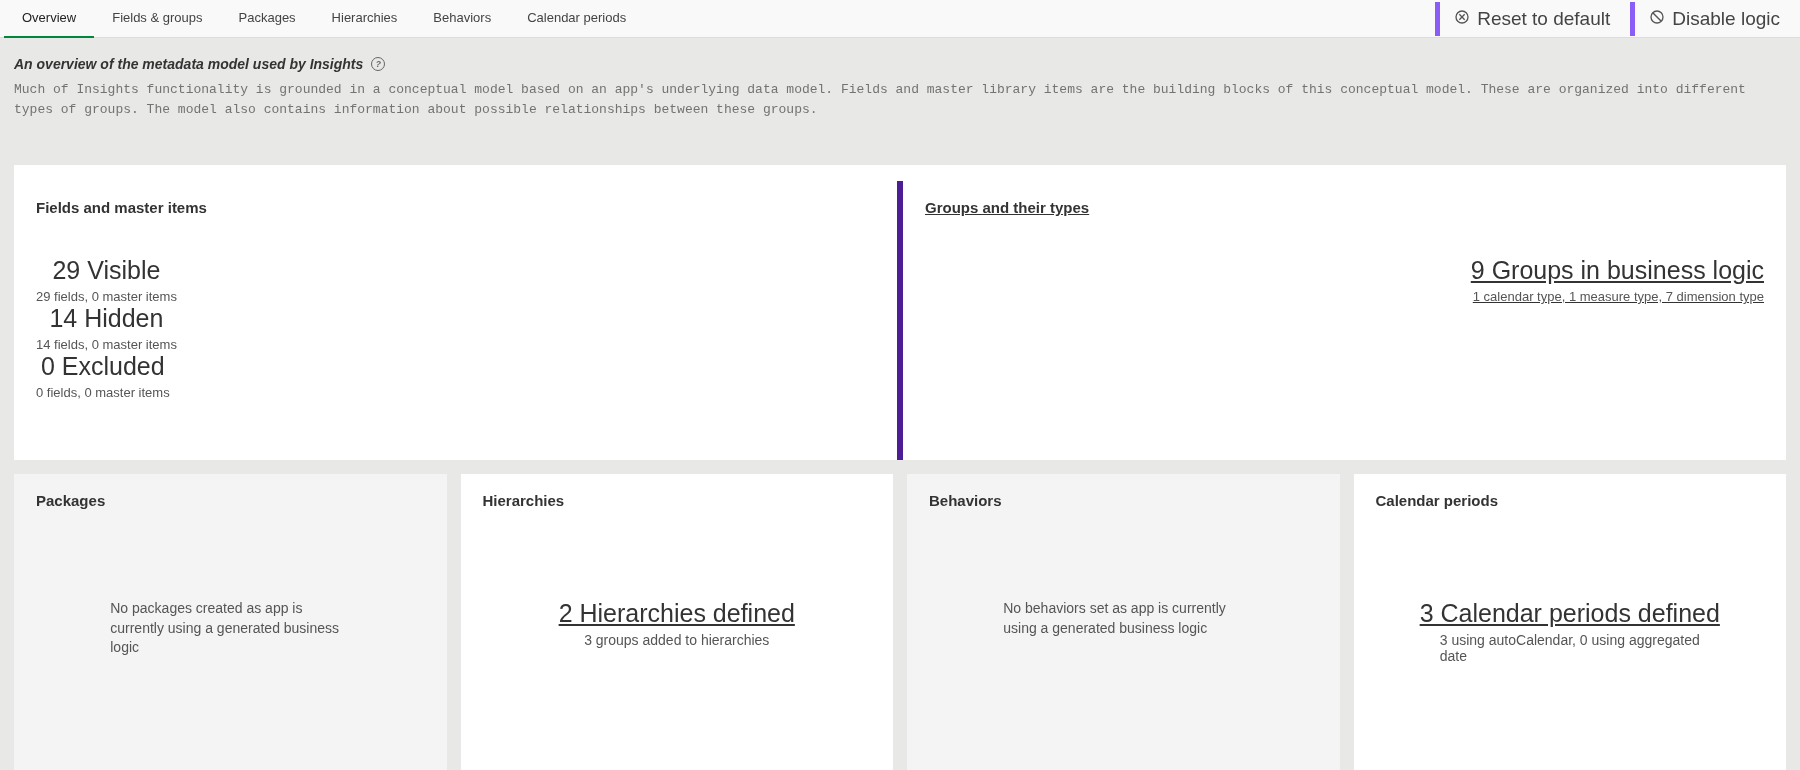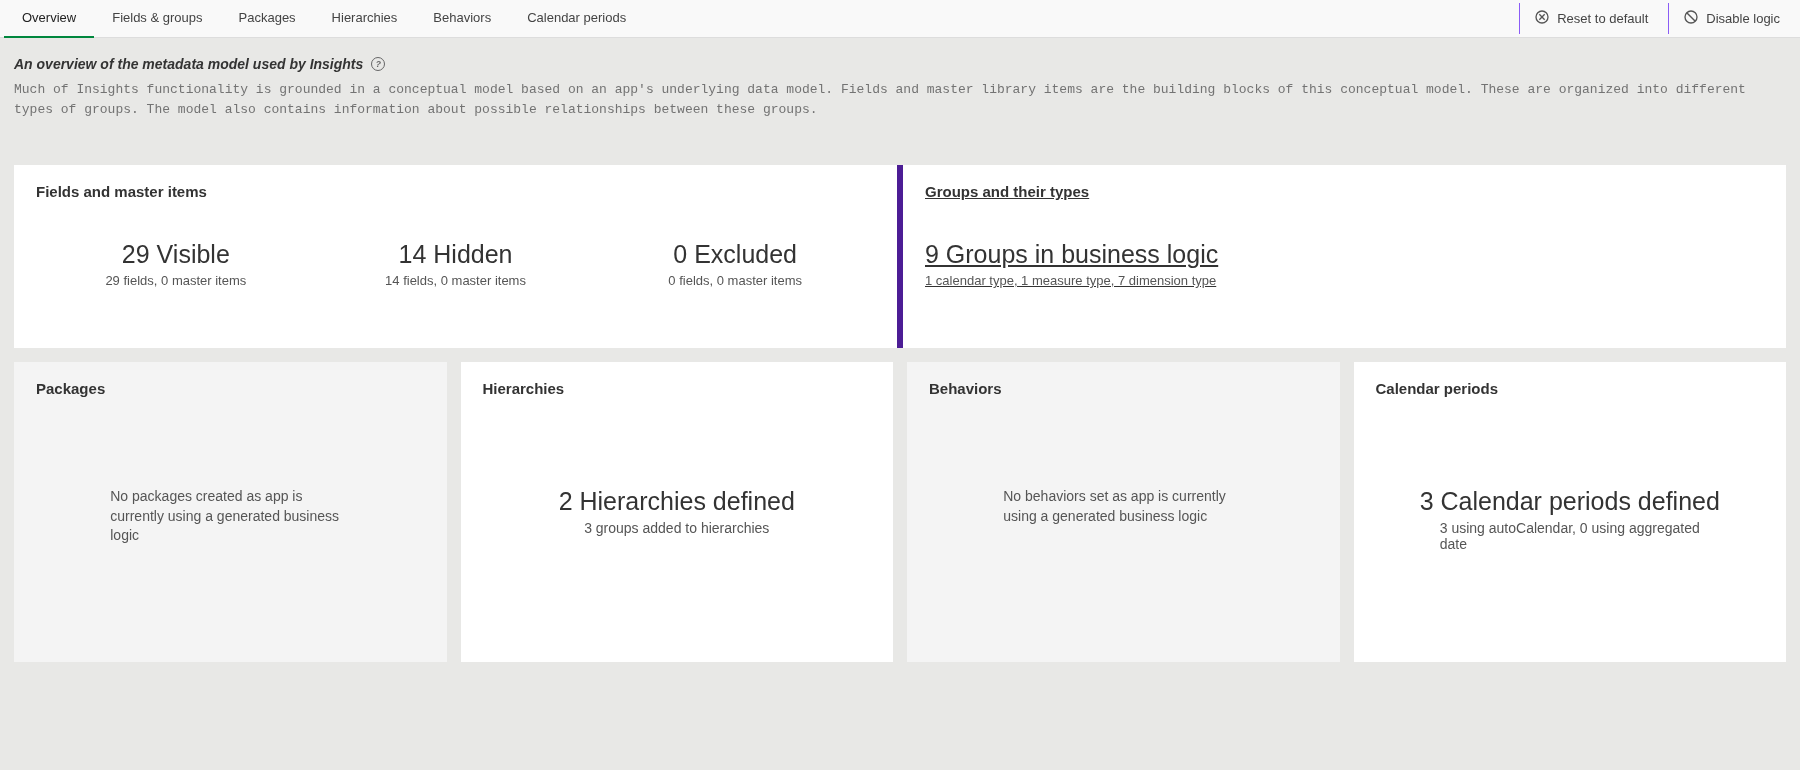--- a/index.html
+++ b/index.html
@@ -44,27 +44,27 @@
     .tab-actions {
       display: flex;
       align-items: center;
       gap: 18px;
       padding-right: 14px;
     }
     .action-btn {
       display: flex;
       align-items: center;
       gap: 7px;
-      font-size: 13px;
+      font-size: 19px;
       color: #444;
       cursor: pointer;
       background: none;
       border: none;
       padding: 6px 2px;
-      border-left: 1px solid #8b5cf6;
+      border-left: 5px solid #8b5cf6;
       padding-left: 14px;
     }
     .action-btn svg {
       width: 16px;
       height: 16px;
     }
     .overview-desc {
       padding: 18px 14px 10px 14px;
     }
     .overview-title {
@@ -100,56 +100,58 @@
       padding: 36px 14px 14px 14px;
     }
     .top-card {
       background: #fff;
       display: flex;
       padding: 0;
       margin-bottom: 14px;
     }
     .top-section {
       padding: 18px 22px 60px 22px;
+      margin-top: 16px;
     }
     .top-section.left {
       flex: 1;
     }
     .top-section.right {
       flex: 1;
       border-left: 6px solid #4c1d95;
       text-decoration: underline;
     }
     .section-title {
       font-size: 15px;
       font-weight: 600;
       color: #333;
       margin-bottom: 40px;
     }
     .stats-row {
       display: flex;
       justify-content: space-around;
       align-items: flex-start;
+      flex-direction: column;
     }
     .stat-block {
       text-align: center;
       flex: 1;
     }
     .stat-main {
       font-size: 25px;
       color: #333;
       font-weight: 400;
     }
     .stat-sub {
       font-size: 13px;
       color: #555;
       margin-top: 4px;
     }
     .stat-single {
-      text-align: left;
+      text-align: right;
     }
     .bottom-row {
       display: flex;
       gap: 14px;
     }
     .bottom-card {
       flex: 1;
       padding: 18px 22px;
       min-height: 300px;
     }
@@ -170,20 +172,21 @@
     .empty-text {
       font-size: 14px;
       color: #555;
       max-width: 240px;
       line-height: 1.4;
     }
     .big-stat {
       font-size: 25px;
       color: #333;
       font-weight: 400;
+      text-decoration: underline;
     }
     .big-stat-sub {
       font-size: 14px;
       color: #555;
       margin-top: 4px;
       max-width: 260px;
     }
   </style>
 </head>
 <body>

